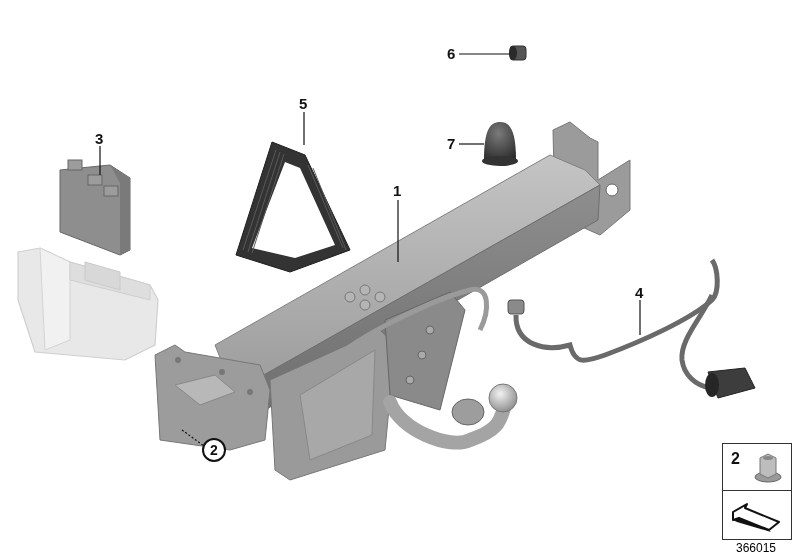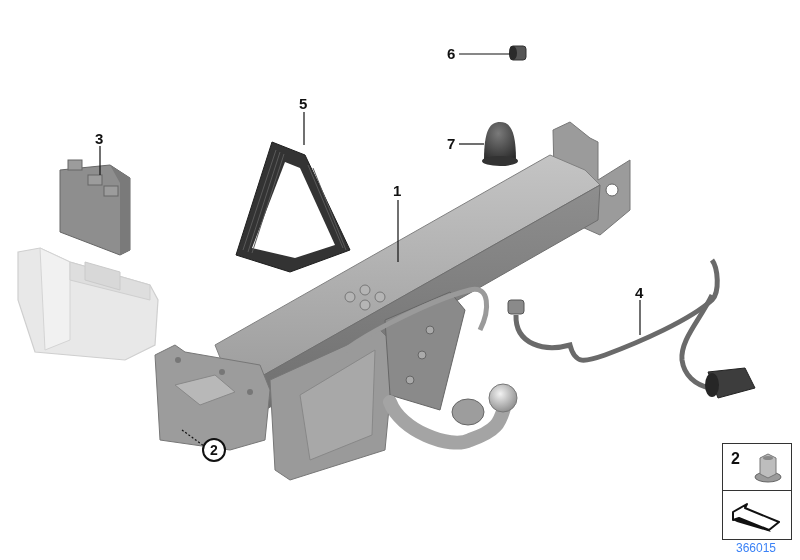--- a/index.html
+++ b/index.html
@@ -3,21 +3,21 @@
 <meta charset="utf-8">
 <style>
   html, body { margin: 0; padding: 0; background: #ffffff; }
   body { width: 800px; height: 560px; position: relative; overflow: hidden; font-family: "Liberation Sans", sans-serif; }
   #diagram { position: absolute; left: 0; top: 0; width: 800px; height: 560px; }
   .callout { position: absolute; font-family: "Liberation Sans", sans-serif; font-weight: bold; font-size: 15px; color: #111; line-height: 1; }
   .circled { position: absolute; width: 20px; height: 20px; border: 2px solid #111; border-radius: 50%; font-family: "Liberation Sans", sans-serif; font-weight: bold; font-size: 14px; color: #111; text-align: center; line-height: 20px; background: #fff; }
   .legend-box { position: absolute; left: 722px; top: 443px; width: 68px; height: 95px; border: 1px solid #333; background: #fff; }
   .legend-box .divider { position: absolute; left: 0; top: 46px; width: 68px; height: 1px; background: #333; }
   .legend-num { position: absolute; left: 8px; top: 6px; font-weight: bold; font-size: 16px; color: #111; }
-  .diagram-id { position: absolute; left: 736px; top: 541px; font-size: 12px; color: #3b82f6; font-family: "Liberation Sans", sans-serif; }
+  .diagram-id { position: absolute; left: 736px; top: 541px; font-size: 12px; color: #000000; font-family: "Liberation Sans", sans-serif; }
 </style>
 </head>
 <body>
 
 <div id="diagram">
 <svg width="800" height="560" viewBox="0 0 800 560" xmlns="http://www.w3.org/2000/svg">
   <defs>
     <linearGradient id="beamTop" x1="0" y1="0" x2="0" y2="1">
       <stop offset="0" stop-color="#c4c4c4"></stop>
       <stop offset="1" stop-color="#9e9e9e"></stop>

